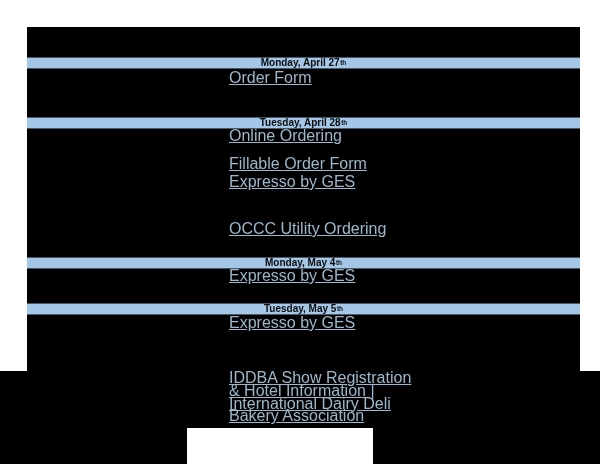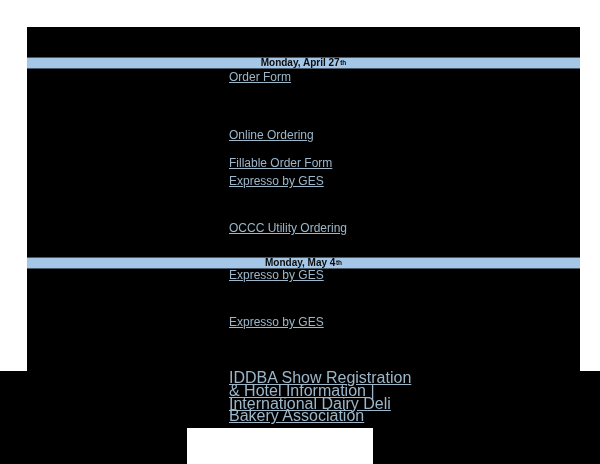--- a/index.html
+++ b/index.html
@@ -34,21 +34,21 @@
     line-height: 10px;
   }
   .daybar sup {
     font-size: 6.5px; font-weight: bold;
     position: relative; top: -0.5px; margin-left: 0.5px;
     vertical-align: super; line-height: 0;
   }
 
   .doc-link {
     position: absolute; left: 229px;
-    font-size: 12px; line-height: 11px;
+    font-size: 16px; line-height: 11px;
     color: #9CB7CA;
     text-decoration: underline;
     cursor: pointer;
     white-space: nowrap;
   }
 
   .iddba-link {
     position: absolute; left: 229px; top: 372px;
     font-size: 16px; line-height: 12.8px;
     color: #9CB7CA;
@@ -67,22 +67,30 @@
 
 <div class="page">
 
   <div class="content-block"></div>
   <div class="footer-black"></div>
 
   <div class="daybar" style="top:57px">
     <span>Monday, April 27</span>
       <sup>th</sup>
   </div>
+  <div class="daybar" style="top:117px">
+    <span>Tuesday, April 28</span>
+      <sup>th</sup>
+  </div>
   <div class="daybar" style="top:257px">
     <span>Monday, May 4</span>
+      <sup>th</sup>
+  </div>
+  <div class="daybar" style="top:303px">
+    <span>Tuesday, May 5</span>
       <sup>th</sup>
   </div>
 
   <a class="doc-link" style="top:72px">Order Form</a>
   <a class="doc-link" style="top:130px">Online Ordering</a>
   <a class="doc-link" style="top:158px">Fillable Order Form</a>
   <a class="doc-link" style="top:176px">Expresso by GES</a>
   <a class="doc-link" style="top:223px">OCCC Utility Ordering</a>
   <a class="doc-link" style="top:270px">Expresso by GES</a>
   <a class="doc-link" style="top:317px">Expresso by GES</a>

